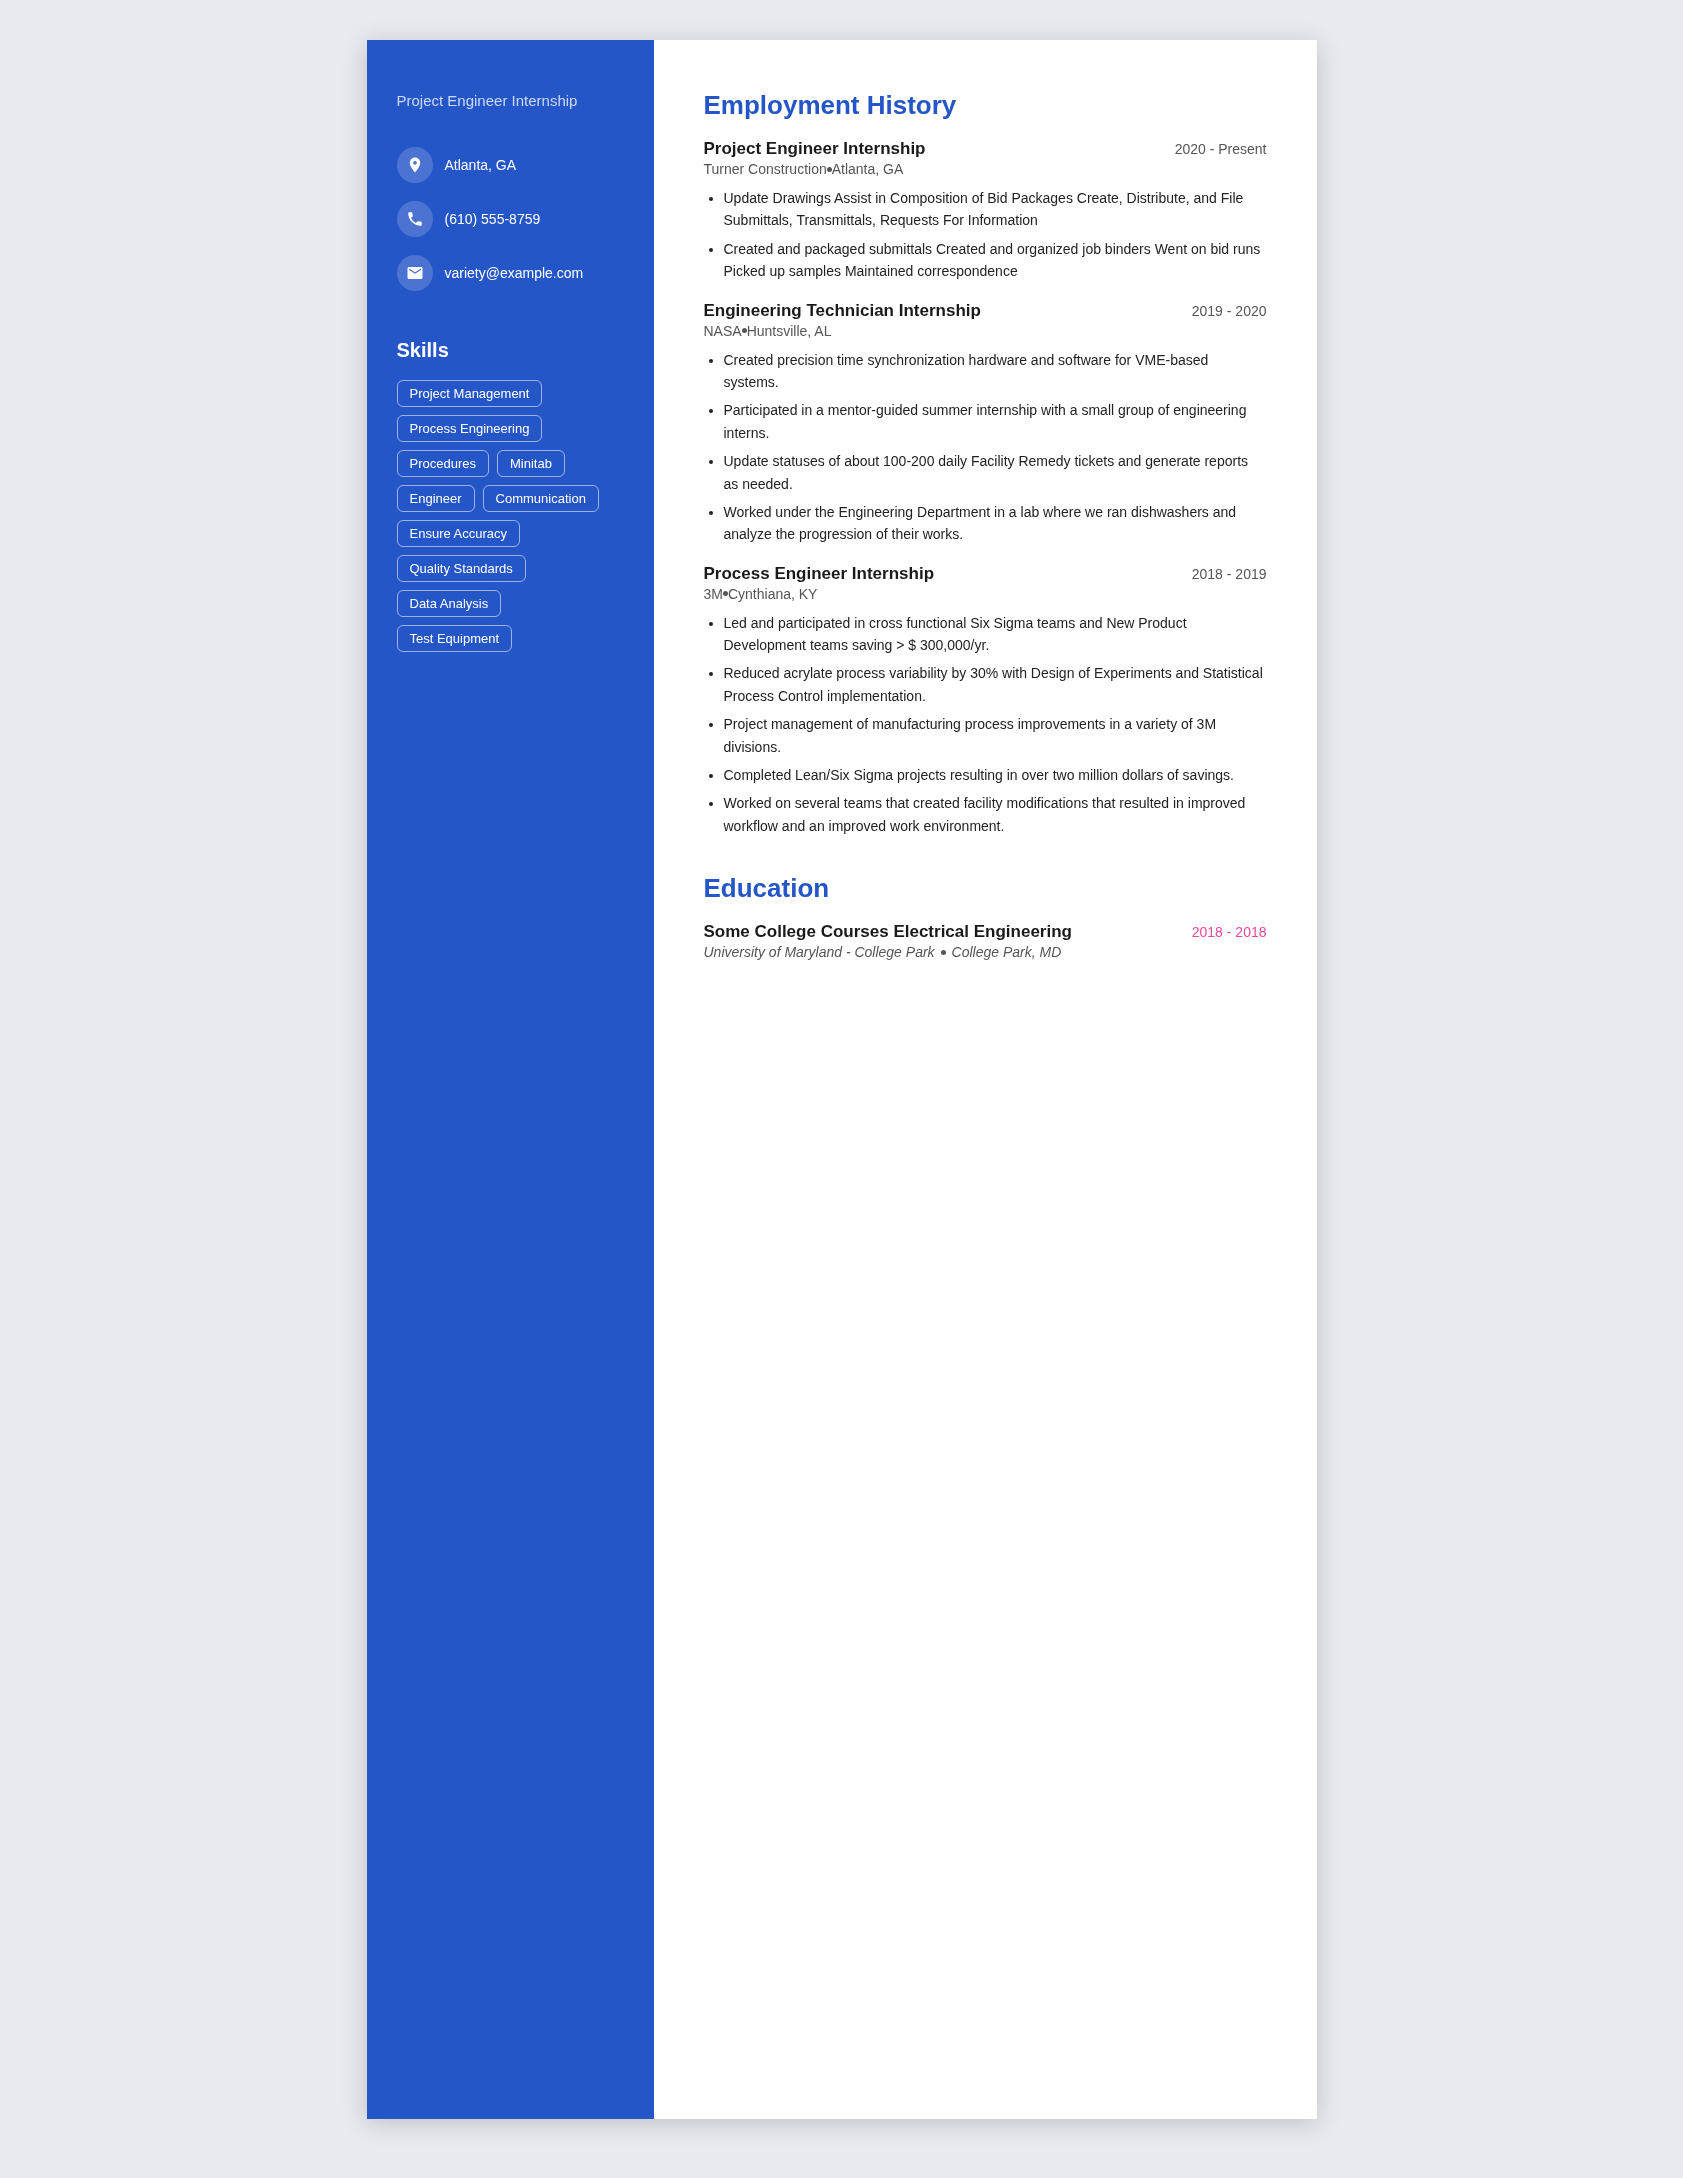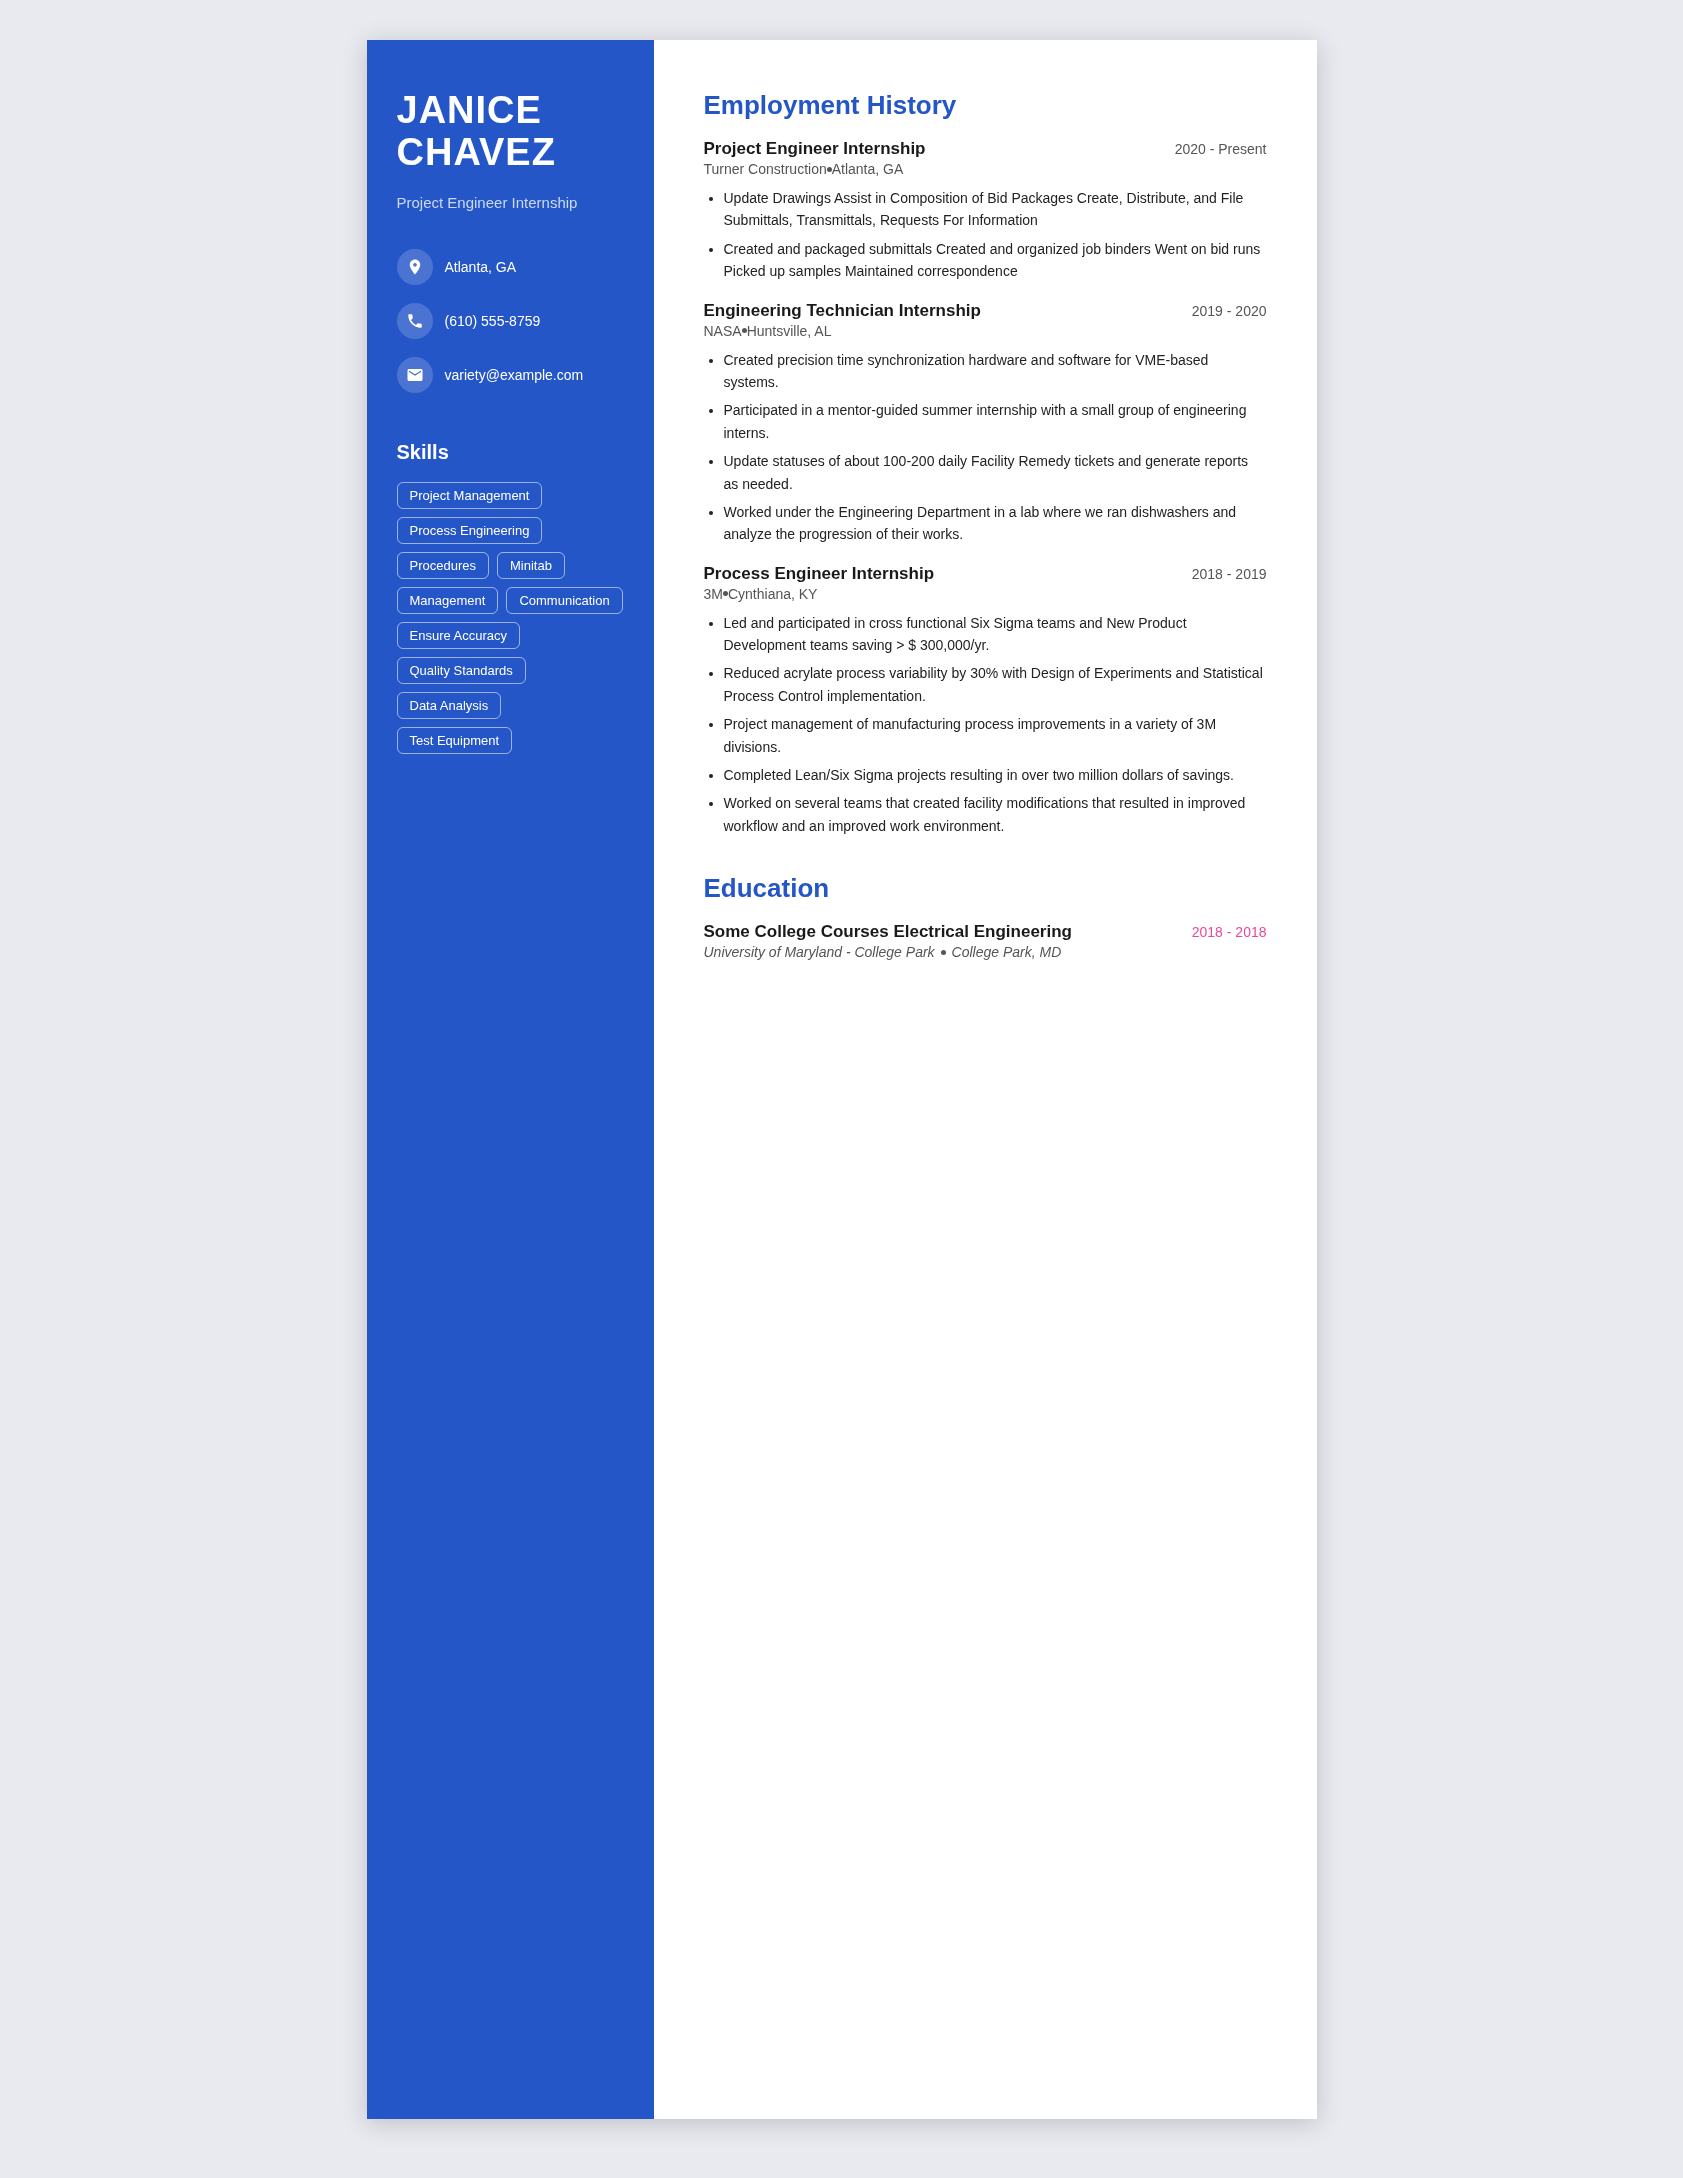--- a/index.html
+++ b/index.html
@@ -172,24 +172,20 @@
       gap: 6px;
       font-style: italic;
     }
   </style>
 </head>
 <body>
 
 <div class="resume-wrapper">
 
   <div class="sidebar">
-    <div class="sidebar-name">
-      <span>JANICE</span><br>
-      <span>CHAVEZ</span>
-    </div>
     <div class="sidebar-title">Project Engineer Internship</div>
 
     <div class="contact-section">
       <div class="contact-item">
         <div class="contact-icon">
           <svg viewBox="0 0 24 24" xmlns="http://www.w3.org/2000/svg">
             <path d="M12 2C8.13 2 5 5.13 5 9c0 5.25 7 13 7 13s7-7.75 7-13c0-3.87-3.13-7-7-7zm0 9.5c-1.38 0-2.5-1.12-2.5-2.5S10.62 6.5 12 6.5s2.5 1.12 2.5 2.5S13.38 11.5 12 11.5z"></path>
           </svg>
         </div>
         <span class="contact-text">Atlanta, GA</span>
@@ -212,21 +208,21 @@
       </div>
     </div>
 
     <div class="skills-section">
       <div class="skills-heading">Skills</div>
       <div class="skills-tags" id="skills-tags-container">
           <span class="skill-tag">Project Management</span>
           <span class="skill-tag">Process Engineering</span>
           <span class="skill-tag">Procedures</span>
           <span class="skill-tag">Minitab</span>
-          <span class="skill-tag">Management</span>
+          <span class="skill-tag">Engineer</span>
           <span class="skill-tag">Communication</span>
           <span class="skill-tag">Ensure Accuracy</span>
           <span class="skill-tag">Quality Standards</span>
           <span class="skill-tag">Data Analysis</span>
           <span class="skill-tag">Test Equipment</span>
         </div>
     </div>
   </div>
 
   <div class="main">

